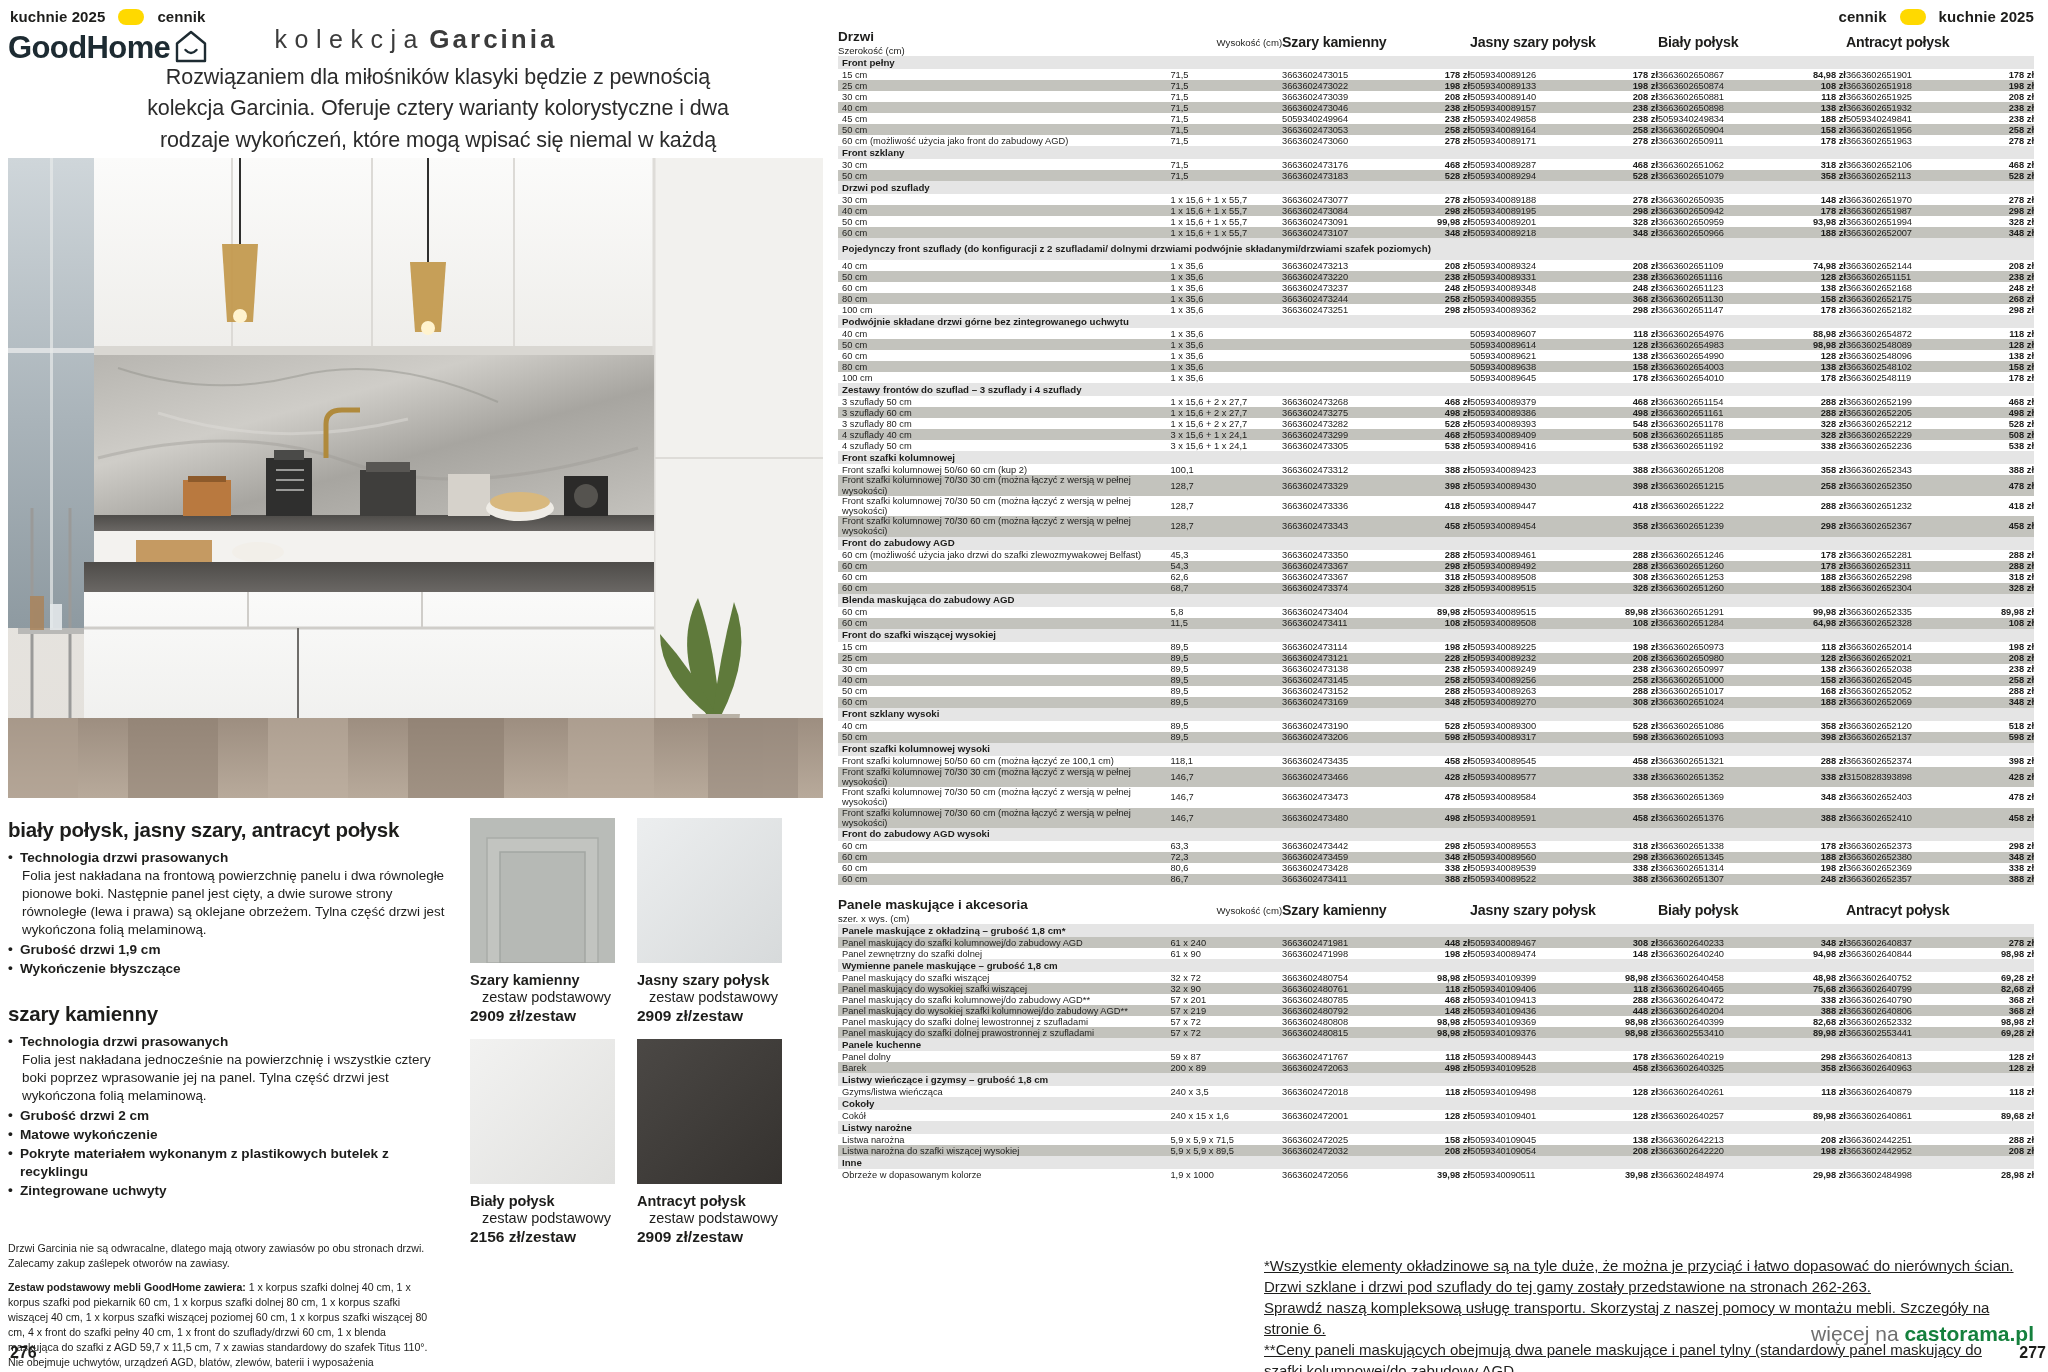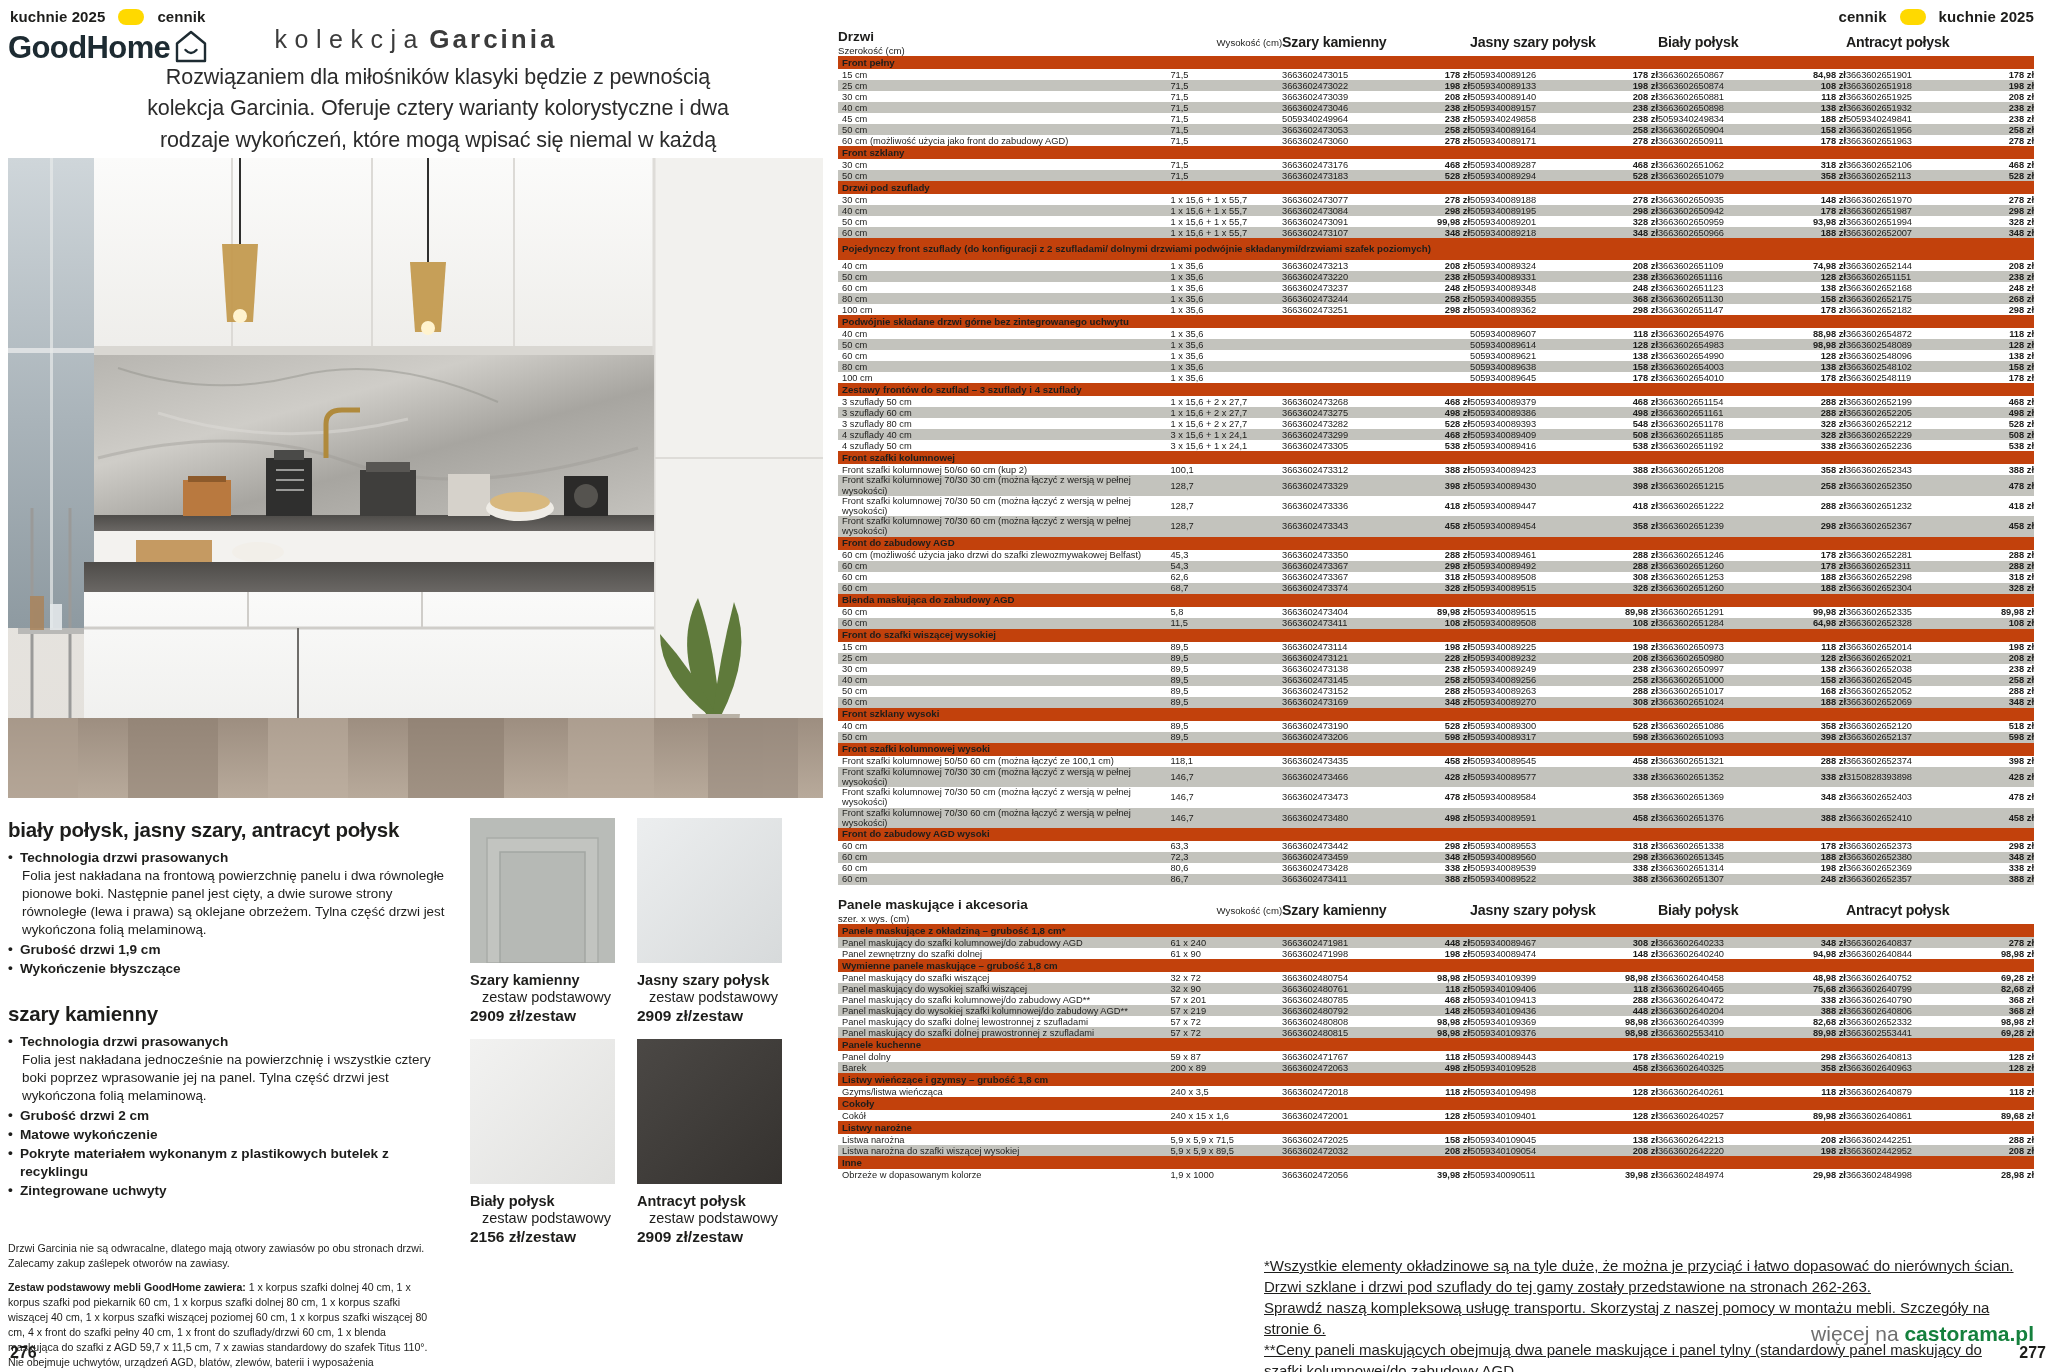--- a/index.html
+++ b/index.html
@@ -95,21 +95,21 @@
     position:absolute;left:6px;top:30px;width:1196px;
   }
   table.pt{border-collapse:collapse;width:1196px;table-layout:fixed;}
   table.pt td,table.pt th{padding:0;vertical-align:middle;}
   .ghead td{padding-bottom:1px;}
   .tg-title{font-size:13.5px;font-weight:700;line-height:1.1;padding-bottom:1px;}
   .tg-sub{font-size:9.6px;font-weight:400;color:#1d1d1b;line-height:1.1;}
   .colname{font-size:14.2px;font-weight:700;line-height:1.1;letter-spacing:-.2px;white-space:nowrap;}
   .unitname{font-size:9.6px;font-weight:400;line-height:1.1;text-align:right;padding-right:6px;white-space:nowrap;}
 
-  tr.sec td{background:#c2410c;font-size:9.7px;font-weight:700;height:11px;line-height:1.08;padding:1px 0 1px 4px;}
+  tr.sec td{background:#e5e5e5;font-size:9.7px;font-weight:700;height:11px;line-height:1.08;padding:1px 0 1px 4px;}
   tr.sec.tall td{height:20px;}
   tr.alt td{background:#c3c3bd;}
   tr.row td{height:11px;font-size:9.3px;line-height:1.1;}
   tr.row td.lbl{padding-left:4px;}
   tr.row td.h{padding-left:4px;}
   td.code{font-size:9.2px;padding-left:4px;letter-spacing:-.1px;white-space:nowrap;}
   td.price{font-size:9.2px;font-weight:700;text-align:right;padding-right:4px;white-space:nowrap;}
   .gap{height:13px;}
 
   .cw-lbl{width:318px;}

